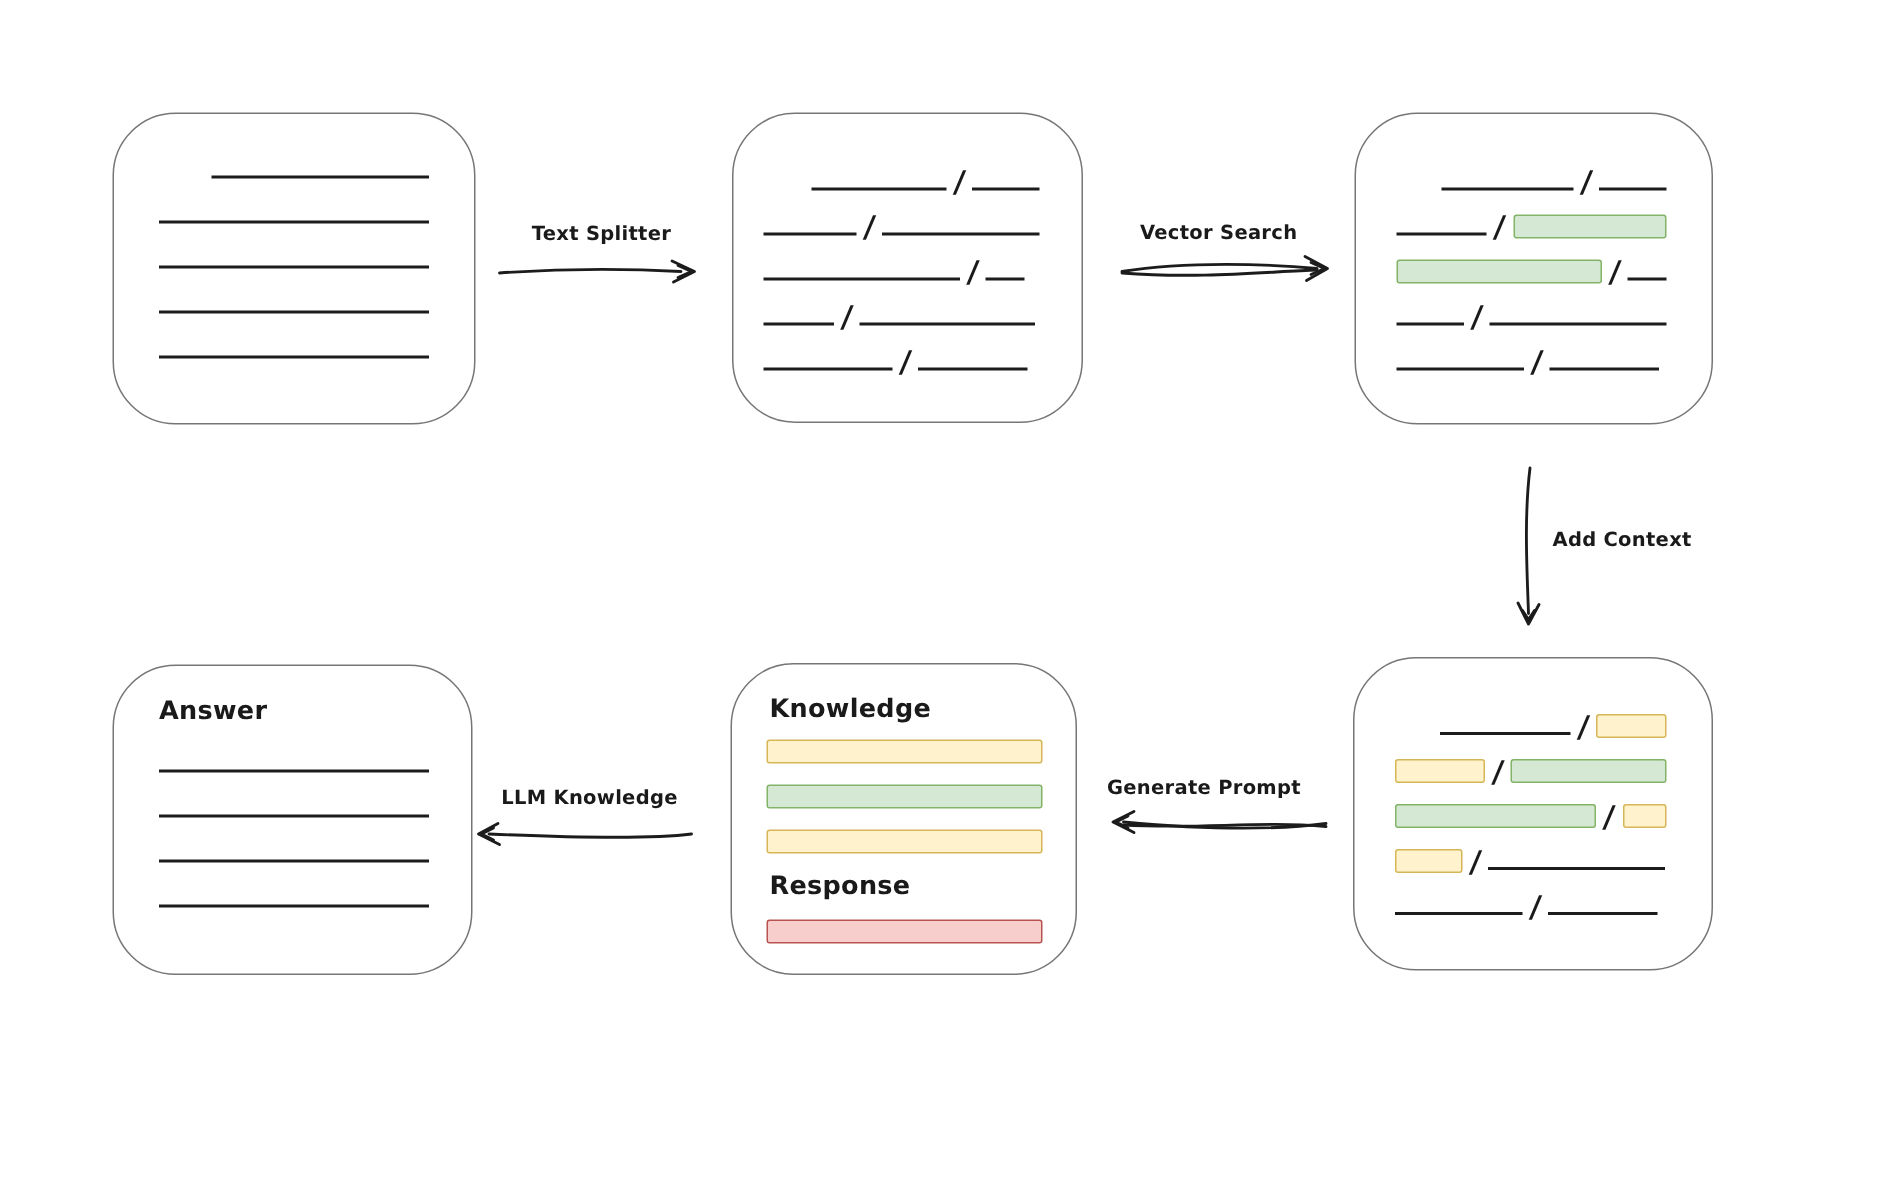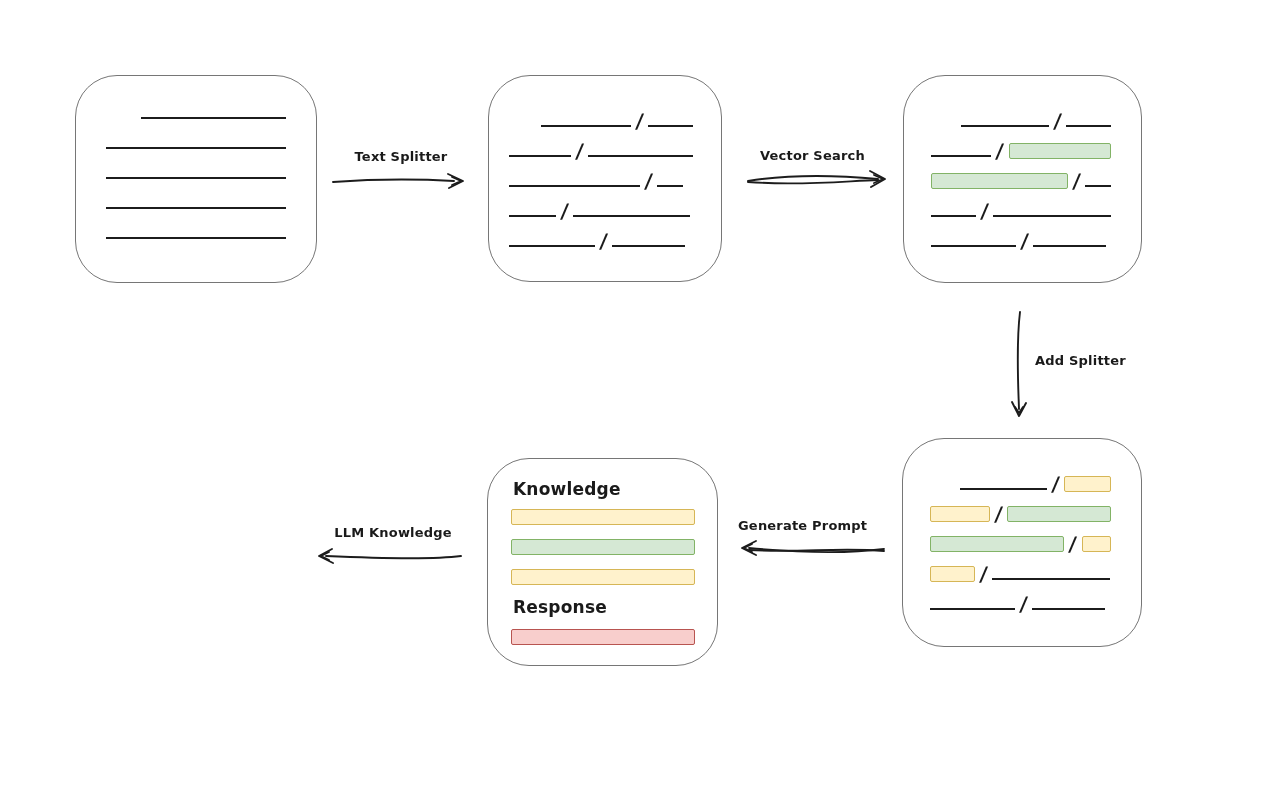--- a/index.html
+++ b/index.html
@@ -97,21 +97,21 @@
     </g>
     <g>
       <path d="M461,556 C430,560 372,558 326,556"></path>
       <path d="M332,549 L319,556 L333,563"></path>
       <path d="M329,552 L321,556 L329,560"></path>
     </g>
   </svg>
 
   <div class="arrow-label" style="left:342px;top:149px;width:118px;text-align:center;">Text Splitter</div>
   <div class="arrow-label" style="left:748px;top:148px;width:126px;margin-left:12px;">Vector Search</div>
-  <div class="arrow-label" style="left:1035px;top:353px;">Add Splitter</div>
+  <div class="arrow-label" style="left:1035px;top:353px;">Add Context</div>
   <div class="arrow-label" style="left:738px;top:518px;width:148px;text-align:left;">Generate Prompt</div>
   <div class="arrow-label" style="left:332px;top:525px;width:122px;text-align:center;">LLM Knowledge</div>
 
   <div class="box" style="left:75px;top:75px;width:242px;height:208px;">
     <div class="rows" style="padding:15px 0 0 30px;">
       <div class="row">
         <div class="tline" style="margin-left:35px;width:145px;"></div>
       </div>
       <div class="row">
           <div class="tline" style="width:180px;"></div>
@@ -211,24 +211,41 @@
         <div class="tline" style="width:118px;"></div>
       </div>
       <div class="row">
         <div class="tline" style="width:85px;"></div>
         <span class="slash">/</span>
         <div class="tline" style="width:73px;"></div>
       </div>
     </div>
   </div>
 
-  <div class="box" style="left:487px;top:442px;width:231px;height:208px;margin-top:16px;">
+  <div class="box" style="left:487px;top:442px;width:231px;height:208px;">
     <div class="box-label" style="left:25px;top:20px;">Knowledge</div>
     <div class="bar yellow" style="left:23px;top:50px;"></div>
     <div class="bar green" style="left:23px;top:80px;"></div>
     <div class="bar yellow" style="left:23px;top:110px;"></div>
     <div class="box-label" style="left:25px;top:138px;">Response</div>
     <div class="bar red" style="left:23px;top:170px;"></div>
   </div>
 
+  <div class="box" style="left:75px;top:443px;width:240px;height:207px;">
+    <div class="box-label" style="left:30px;top:20px;">Answer</div>
+    <div class="rows" style="padding:43px 0 0 30px;">
+      <div class="row">
+          <div class="tline" style="width:180px;"></div>
+        </div>
+      <div class="row">
+          <div class="tline" style="width:180px;"></div>
+        </div>
+      <div class="row">
+          <div class="tline" style="width:180px;"></div>
+        </div>
+      <div class="row">
+          <div class="tline" style="width:180px;"></div>
+        </div>
+    </div>
+  </div>
 
 
 </div>
 
 </body></html>

